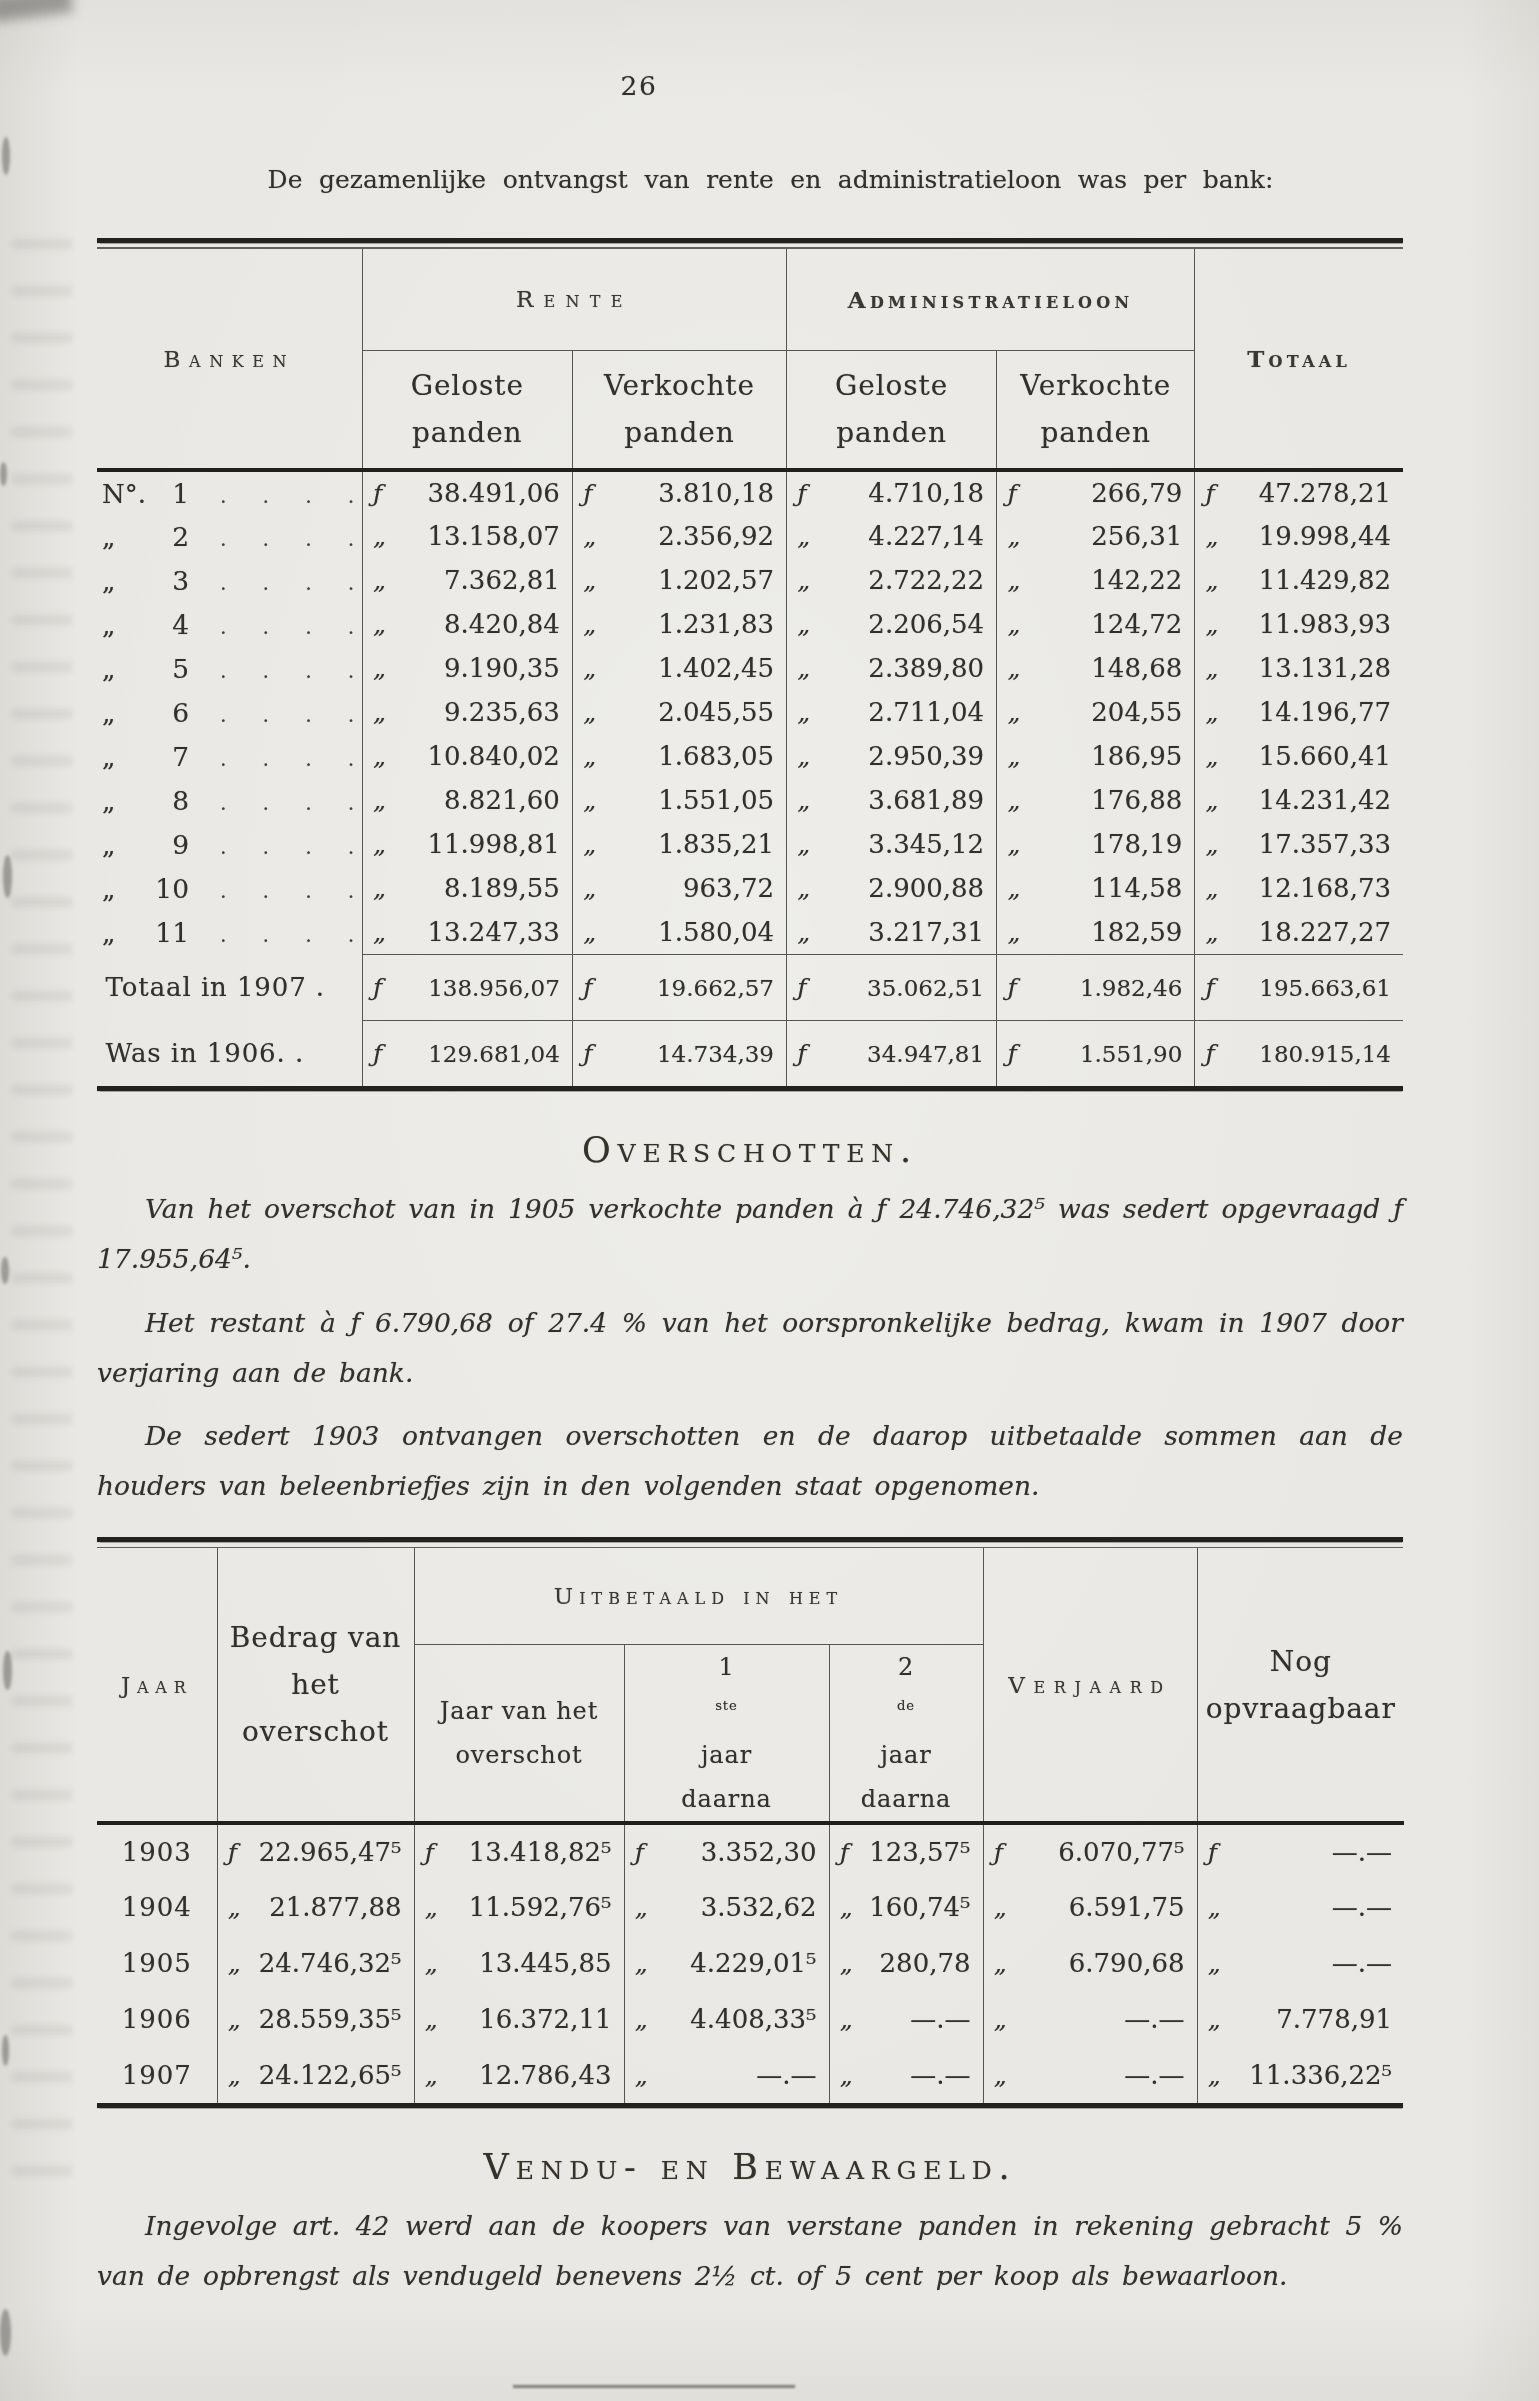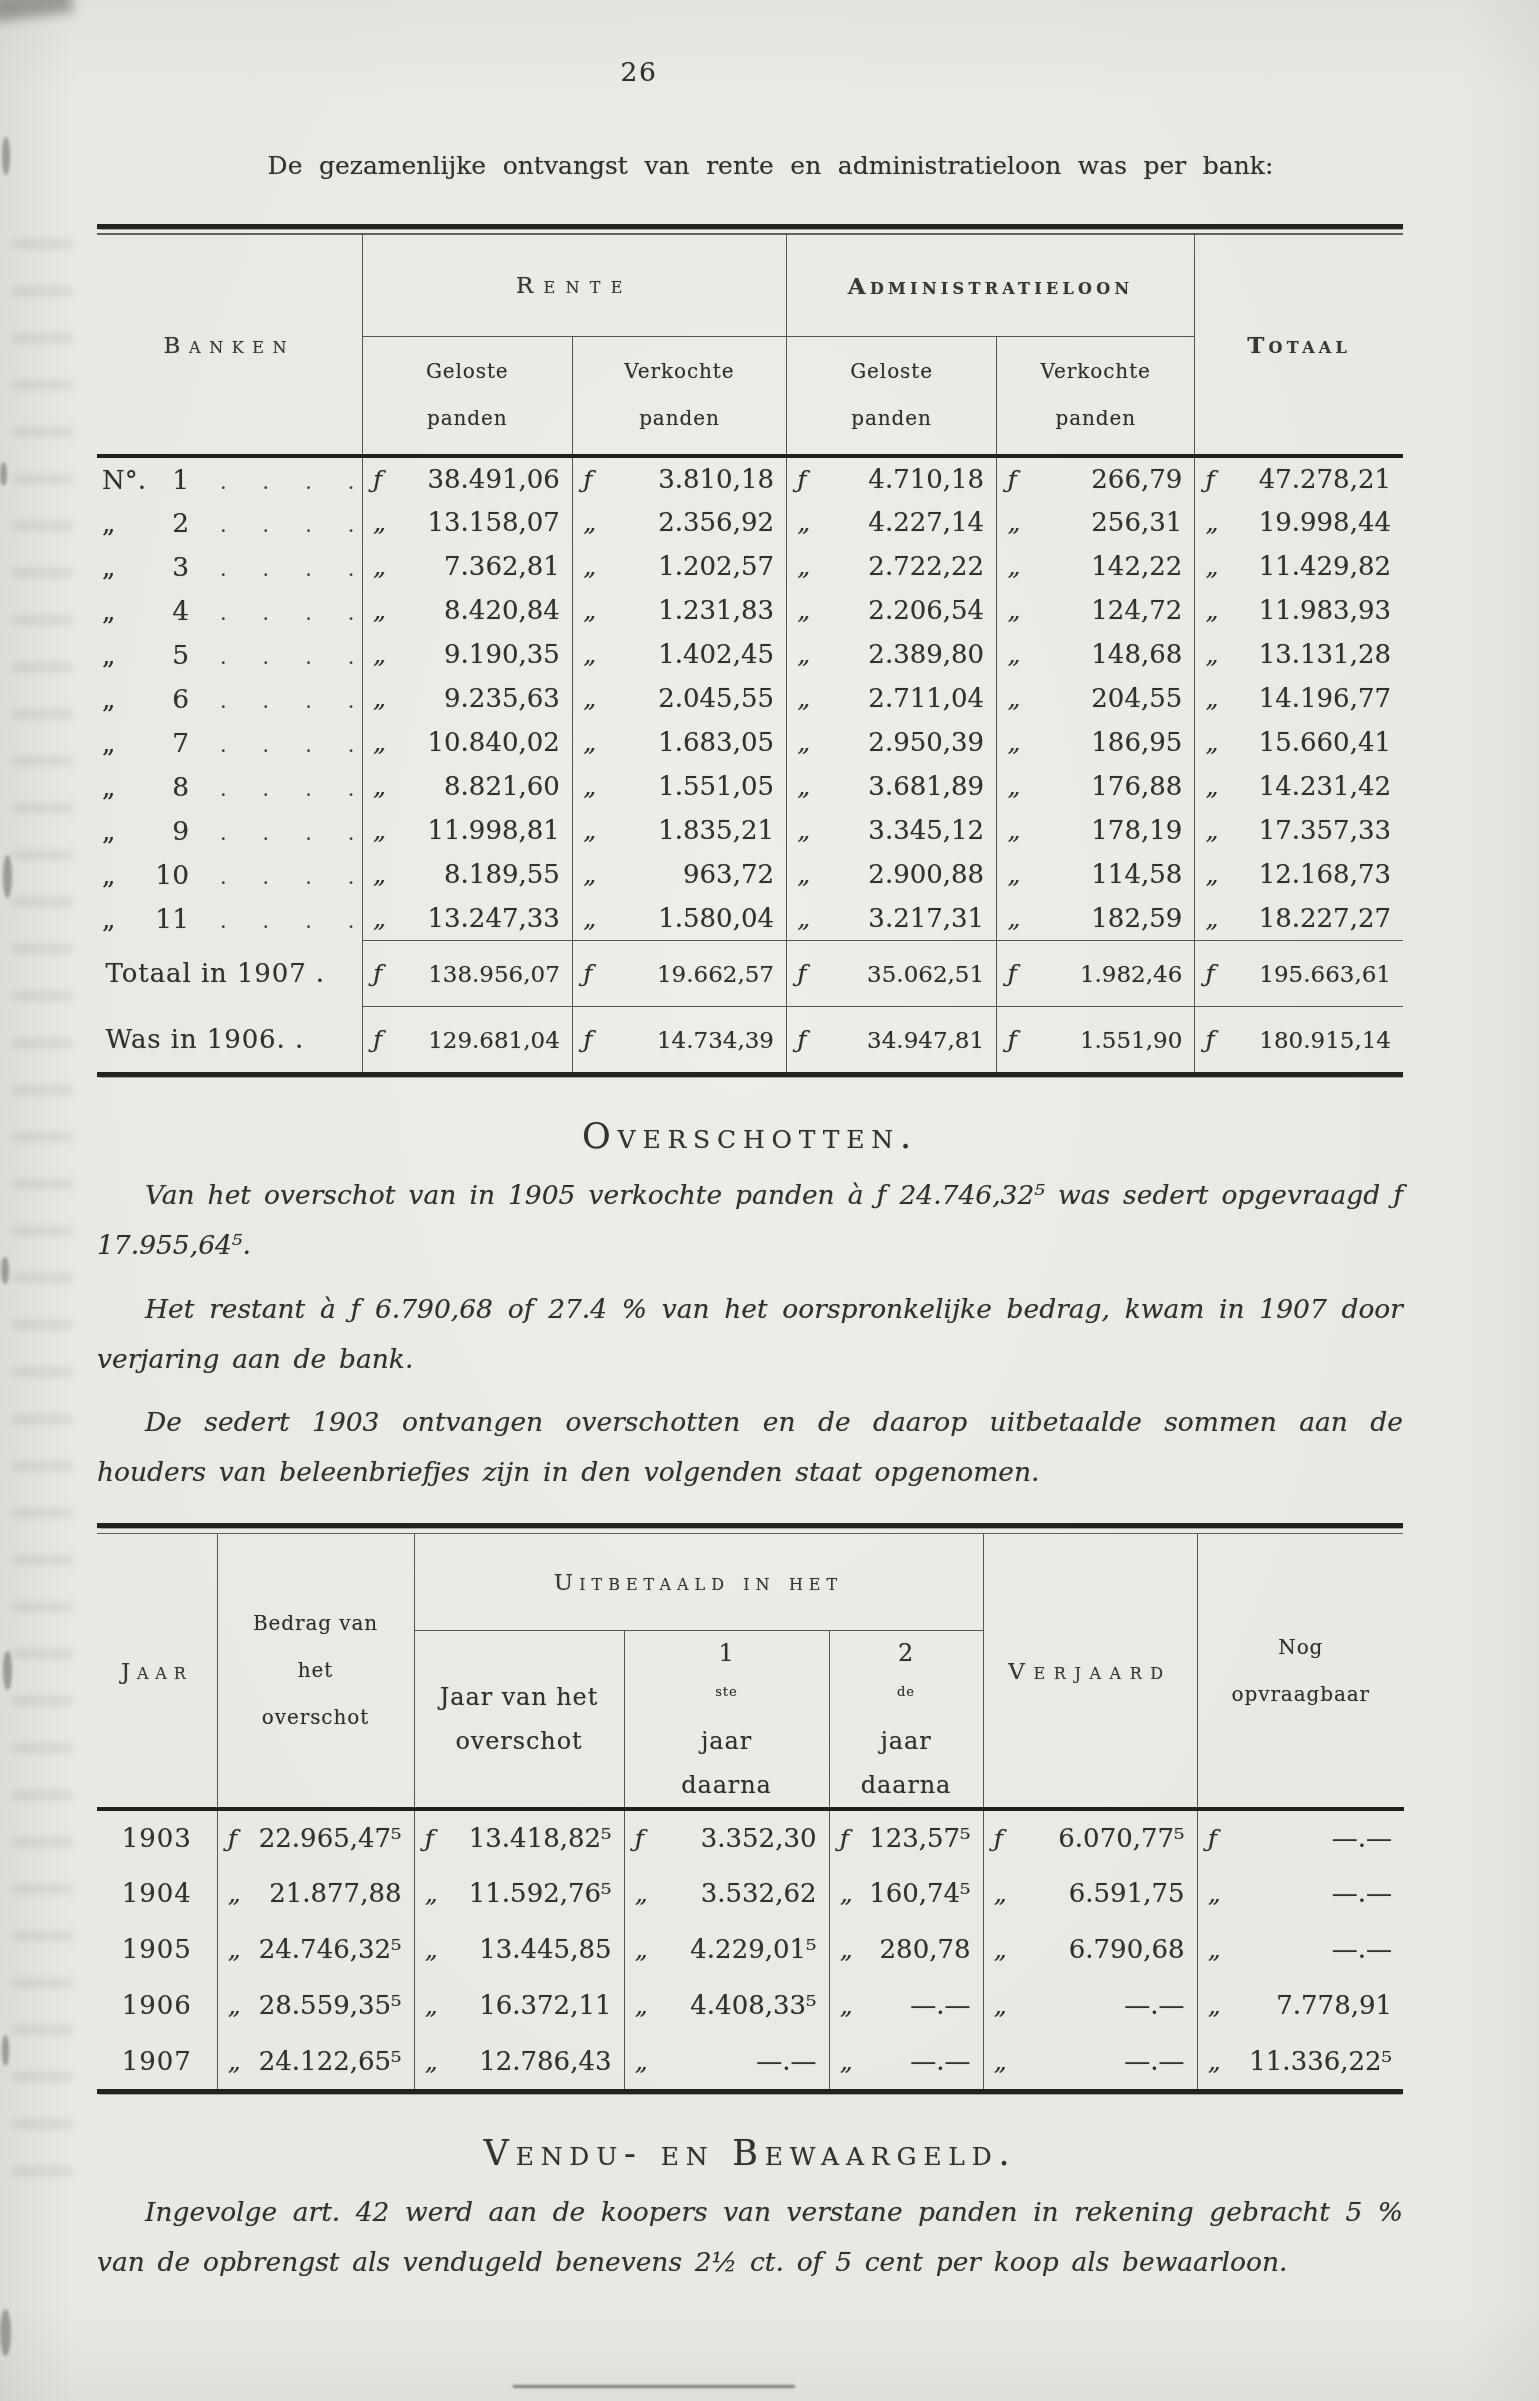--- a/index.html
+++ b/index.html
@@ -10,21 +10,21 @@
     color:#32302c;
   }
   .page::before {
     content:""; position:absolute; inset:0; pointer-events:none;
     background:
       radial-gradient(ellipse at 48% 40%, rgba(255,255,255,0.22), rgba(0,0,0,0) 62%),
       linear-gradient(90deg, rgba(110,106,98,0.10), rgba(0,0,0,0) 5%, rgba(0,0,0,0) 95%, rgba(110,106,98,0.07)),
       linear-gradient(180deg, rgba(110,106,98,0.06), rgba(0,0,0,0) 4%, rgba(0,0,0,0) 96%, rgba(110,106,98,0.08));
   }
   .content {
-    position:absolute; left:97px; top:0; width:1306px;
+    position:absolute; left:97px; top:14px; width:1306px;
     text-shadow:0 0 0.9px rgba(48,46,42,0.42);
   }
   .pageno { padding-top:56px; text-align:center; font-size:26.5px; letter-spacing:1.7px;
             position:relative; left:-111px; }
   .intro { margin:60px 0 0 0; font-size:25px; line-height:38px; text-indent:41px; word-spacing:8.6px;text-align:center; }
 
   .hr-heavy { height:5.1px; background:#23221f; box-shadow:0 0.9px 0.9px rgba(35,34,31,0.35); }
   .hr-thin  { height:1.7px; background:#63615b; margin-top:4.3px; }
   .mt46 { margin-top:39px; } .mt30 { margin-top:26px; }
 
@@ -32,21 +32,21 @@
   th, td { border-left:1.7px solid #57554f; padding:0; font-weight:normal; vertical-align:middle; }
   .col-first { border-left:none !important; }
 
   .sc { font-variant:small-caps; color:#3a3832; font-size:23px; }
   .ls10 { letter-spacing:8.6px; } .ls12 { letter-spacing:10.3px; } .ls5 { letter-spacing:4.3px;font-weight:bold; }
   .ls7 { letter-spacing:6px; } .ls8 { letter-spacing:6.8px; }
   .t1 thead th, .t2 thead th { text-align:center; }
   .grp { border-bottom:1.7px solid #57554f; }
   .hsep { border-bottom:4.3px solid #21201d; }
   .h1 { height:101px; } .h2 { height:120px; }
-  .th-sub span, .th-multi span, .th-sub2 span { display:block; line-height:47px; font-size:20px; letter-spacing:0.9px; }
+  .th-sub span, .th-multi span, .th-sub2 span { display:block; line-height:47px; font-size:28px; letter-spacing:0.9px; }
   .th-sub2 span { line-height:44px; font-size:24px; }
   sup { font-size:0.55em; vertical-align:super; line-height:0; }
 
   .t1 tbody tr { height:44px; }
   .t1 tr.total-row { height:66px; }
   .total-row td { border-top:1.7px solid #57554f; }
   .total-row td.col-first { border-top:none; }
 
   .lf { display:flex; align-items:baseline; padding-left:5.1px; }
   .pfx { display:inline-block; min-width:51px; font-size:26px; }

